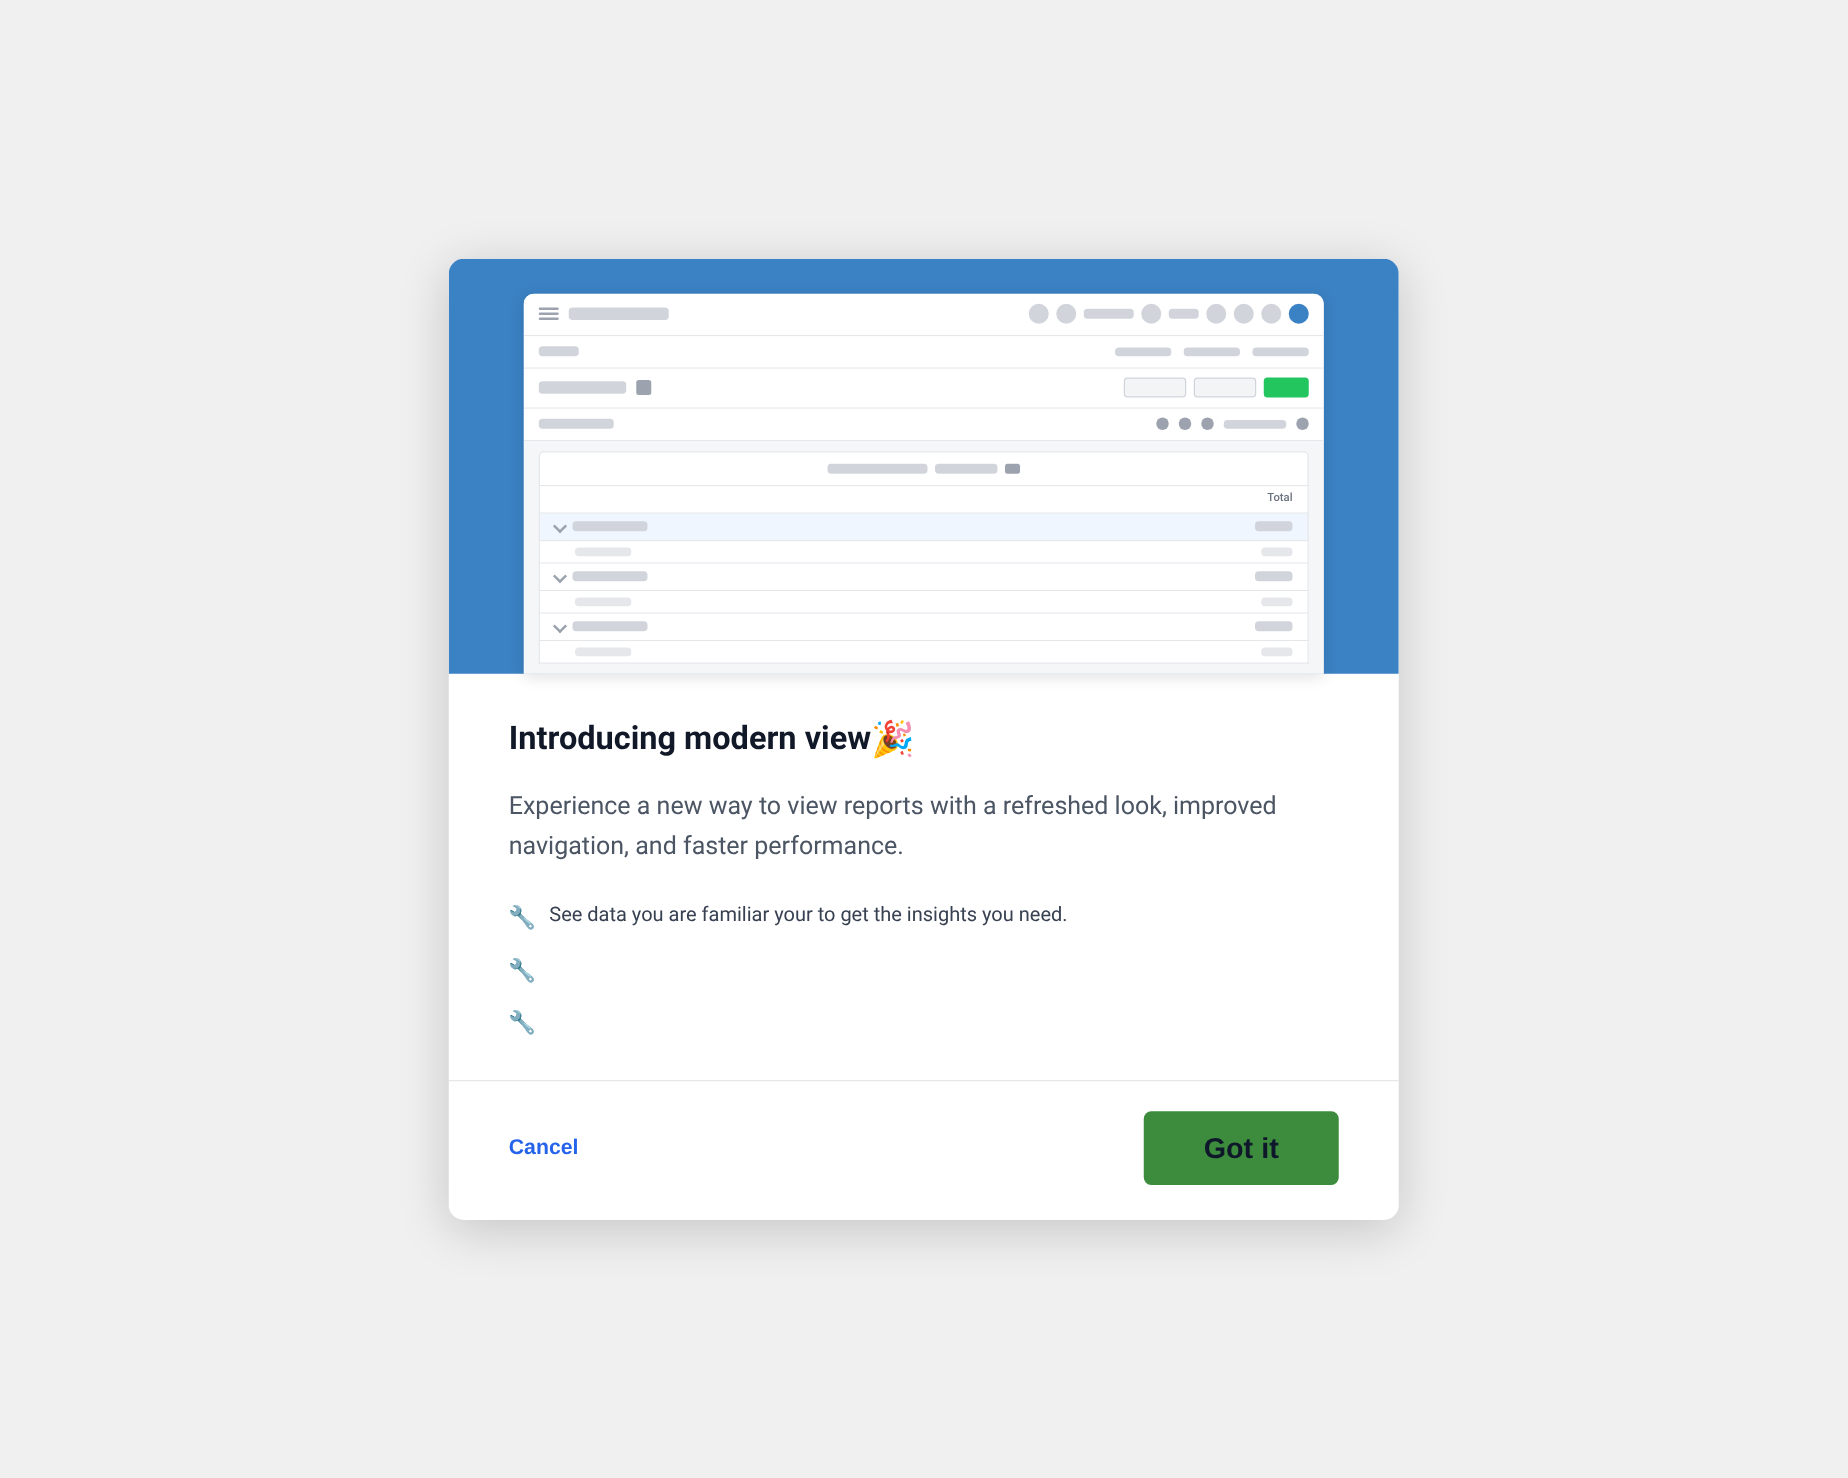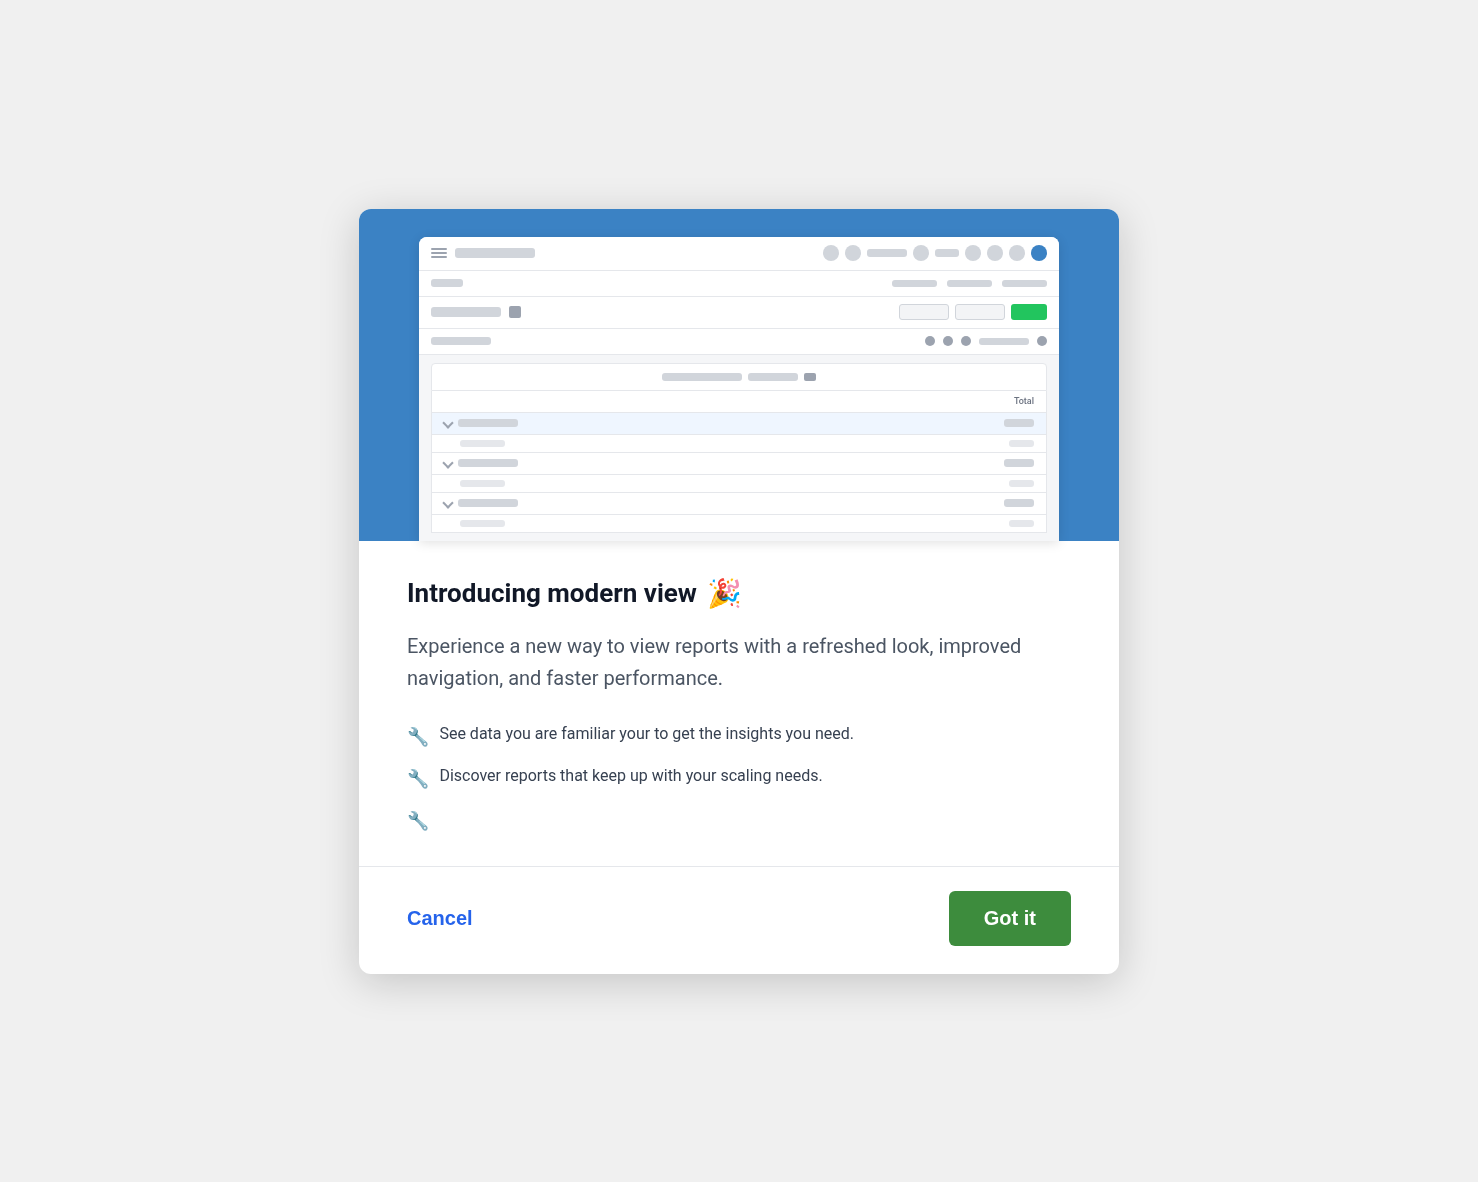--- a/index.html
+++ b/index.html
@@ -334,21 +334,20 @@
       padding: 36px 48px 28px 48px;
     }
 
     .modal-title {
       font-size: 26px;
       font-weight: 700;
       color: #111827;
       margin-bottom: 20px;
       display: flex;
       align-items: center;
-      gap: 10px;
     }
 
     .modal-title .emoji {
       font-size: 28px;
     }
 
     .modal-description {
       font-size: 20px;
       color: #4b5563;
       line-height: 1.6;
@@ -387,34 +386,34 @@
     .modal-footer {
       display: flex;
       align-items: center;
       justify-content: space-between;
     }
 
     .btn-cancel {
       background: none;
       border: none;
       color: #2563eb;
-      font-size: 20px;
+      font-size: 17px;
       font-weight: 600;
       cursor: pointer;
       padding: 8px 0;
     }
 
     .btn-got-it {
       background: #3d8c3d;
-      color: #ffffff;
+      color: #0f172a;
       border: none;
       border-radius: 6px;
-      font-size: 20px;
+      font-size: 23px;
       font-weight: 600;
-      padding: 16px 35px;
+      padding: 16px 48px;
       cursor: pointer;
     }
   </style>
 </head>
 <body>
 
 <div class="modal-overlay">
 
   <div class="modal-banner">
     <div class="mock-screen">
@@ -519,21 +518,20 @@
 
     <p class="modal-description">Experience a new way to view reports with a refreshed look, improved navigation, and faster performance.</p>
 
     <ul class="modal-features">
       <li>
         <span class="feature-icon">🔧</span>
         <span>See data you are familiar your to get the insights you need.</span>
       </li>
       <li>
         <span class="feature-icon">🔧</span>
-        <span>Discover reports that keep up with your scaling needs.</span>
       </li>
       <li>
         <span class="feature-icon">🔧</span>
       </li>
     </ul>
 
     <hr class="modal-divider">
 
     <div class="modal-footer">
       <button class="btn-cancel">Cancel</button>

